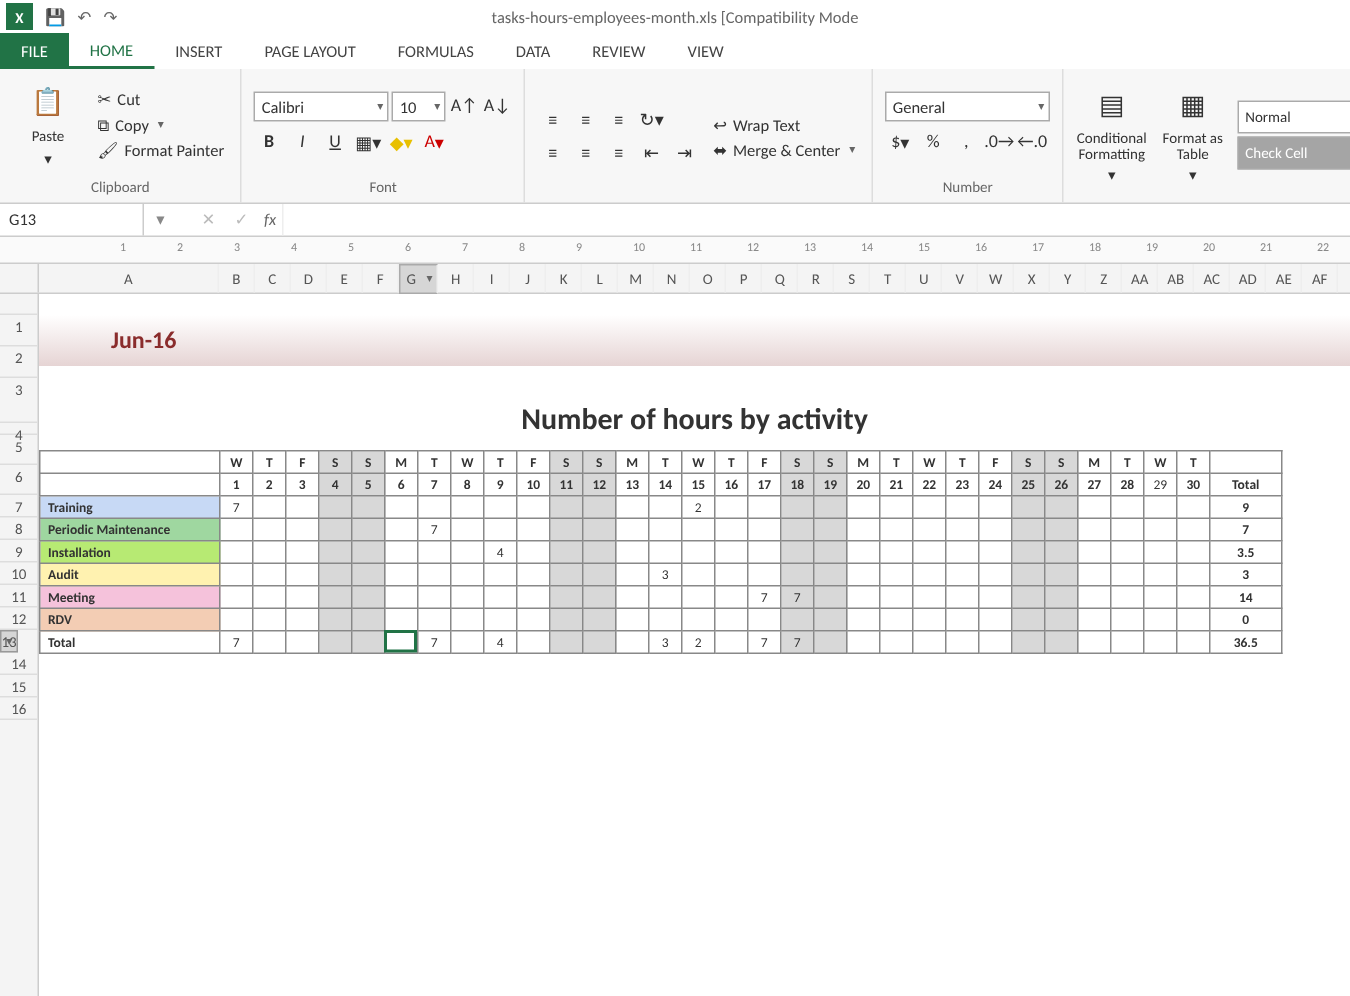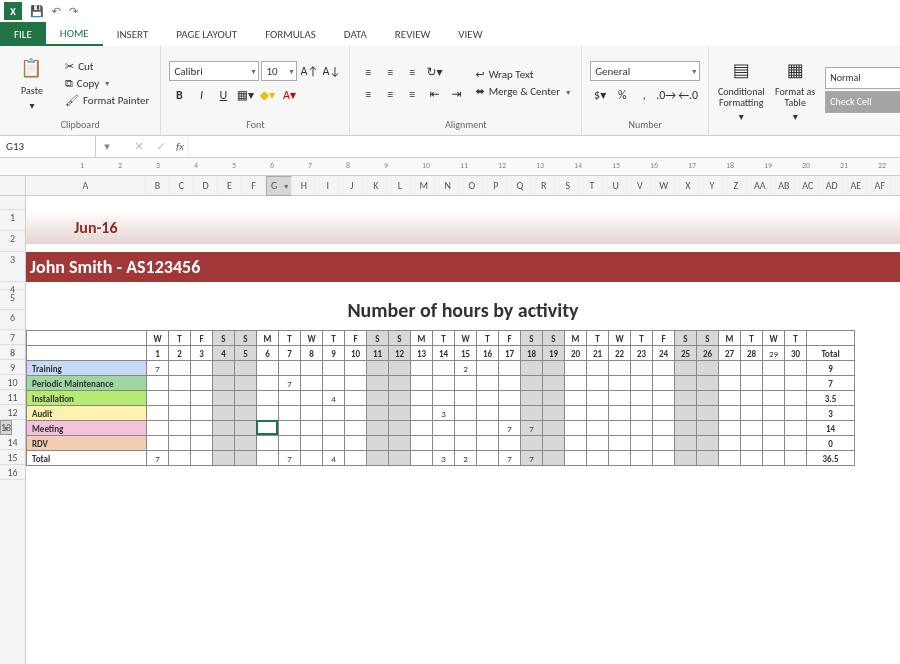--- a/index.html
+++ b/index.html
@@ -64,20 +64,21 @@
 </head>
 <body>
 
 <div class="titlebar">
   <div class="xl">X</div>
   <div class="qat">
     <span>💾</span>
     <span>↶</span>
     <span>↷</span>
   </div>
+  <div class="fname">tasks-hours-employees-month.xls  [Compatibility Mode</div>
 </div>
 
 <div class="ribbon-tabs">
   <div class="tab file">FILE</div>
   <div class="tab active">HOME</div>
   <div class="tab">INSERT</div>
   <div class="tab">PAGE LAYOUT</div>
   <div class="tab">FORMULAS</div>
   <div class="tab">DATA</div>
   <div class="tab">REVIEW</div>
@@ -153,21 +154,20 @@
             <span>↩</span>
             <span>Wrap Text</span>
           </div>
         <div class="btn">
             <span>⬌</span>
             <span>Merge &amp; Center</span>
             <span class="dd">▾</span>
           </div>
       </div>
     </div>
-    <div class="group-label">Alignment</div>
   </div>
 
   <div class="group">
     <div class="group-body vstack" style="gap:4px">
       <div class="sel" style="width:110px">General</div>
       <div class="hstack">
         <div class="mini">$<span class="dd">▾</span></div>
         <div class="mini">%</div>
         <div class="mini">,</div>
         <div class="mini">.0→</div>
@@ -274,21 +274,20 @@
     <span>AE</span>
     <span>AF</span>
   </div>
 
 <div class="sheet">
   <div class="rownums" id="rownums"><div style="height: 14px;"></div><div style="height: 21px;">1</div><div style="height: 21px;">2</div><div style="height: 30px;">3</div><div style="height: 8px;">4</div><div style="height: 20px;">5</div><div style="height: 20px;">6</div><div style="height: 15px;">7</div><div style="height: 15px;">8</div><div style="height: 15px;">9</div><div style="height: 15px;">10</div><div style="height: 15px;">11</div><div style="height: 15px;">12</div><div class="sel" style="height: 15px;">13</div><div style="height: 15px;">14</div><div style="height: 15px;">15</div><div style="height: 15px;">16</div></div>
   <div class="gridwrap">
     <div style="height:14px"></div>
     <div class="period">Jun-16</div>
     <div style="height:8px"></div>
-    <div class="namebar">John Smith -  AS123456</div>
     <div style="height:8px"></div>
     <div class="titlecell">Number of hours by activity</div>
     <table class="data" id="datatable">
         <tbody>
           <tr>
             <td class="rowlab">&nbsp;</td>
             <td style="font-weight: bold;">W</td>
             <td style="font-weight: bold;">T</td>
             <td style="font-weight: bold;">F</td>
             <td class="wk" style="font-weight: bold;">S</td>

